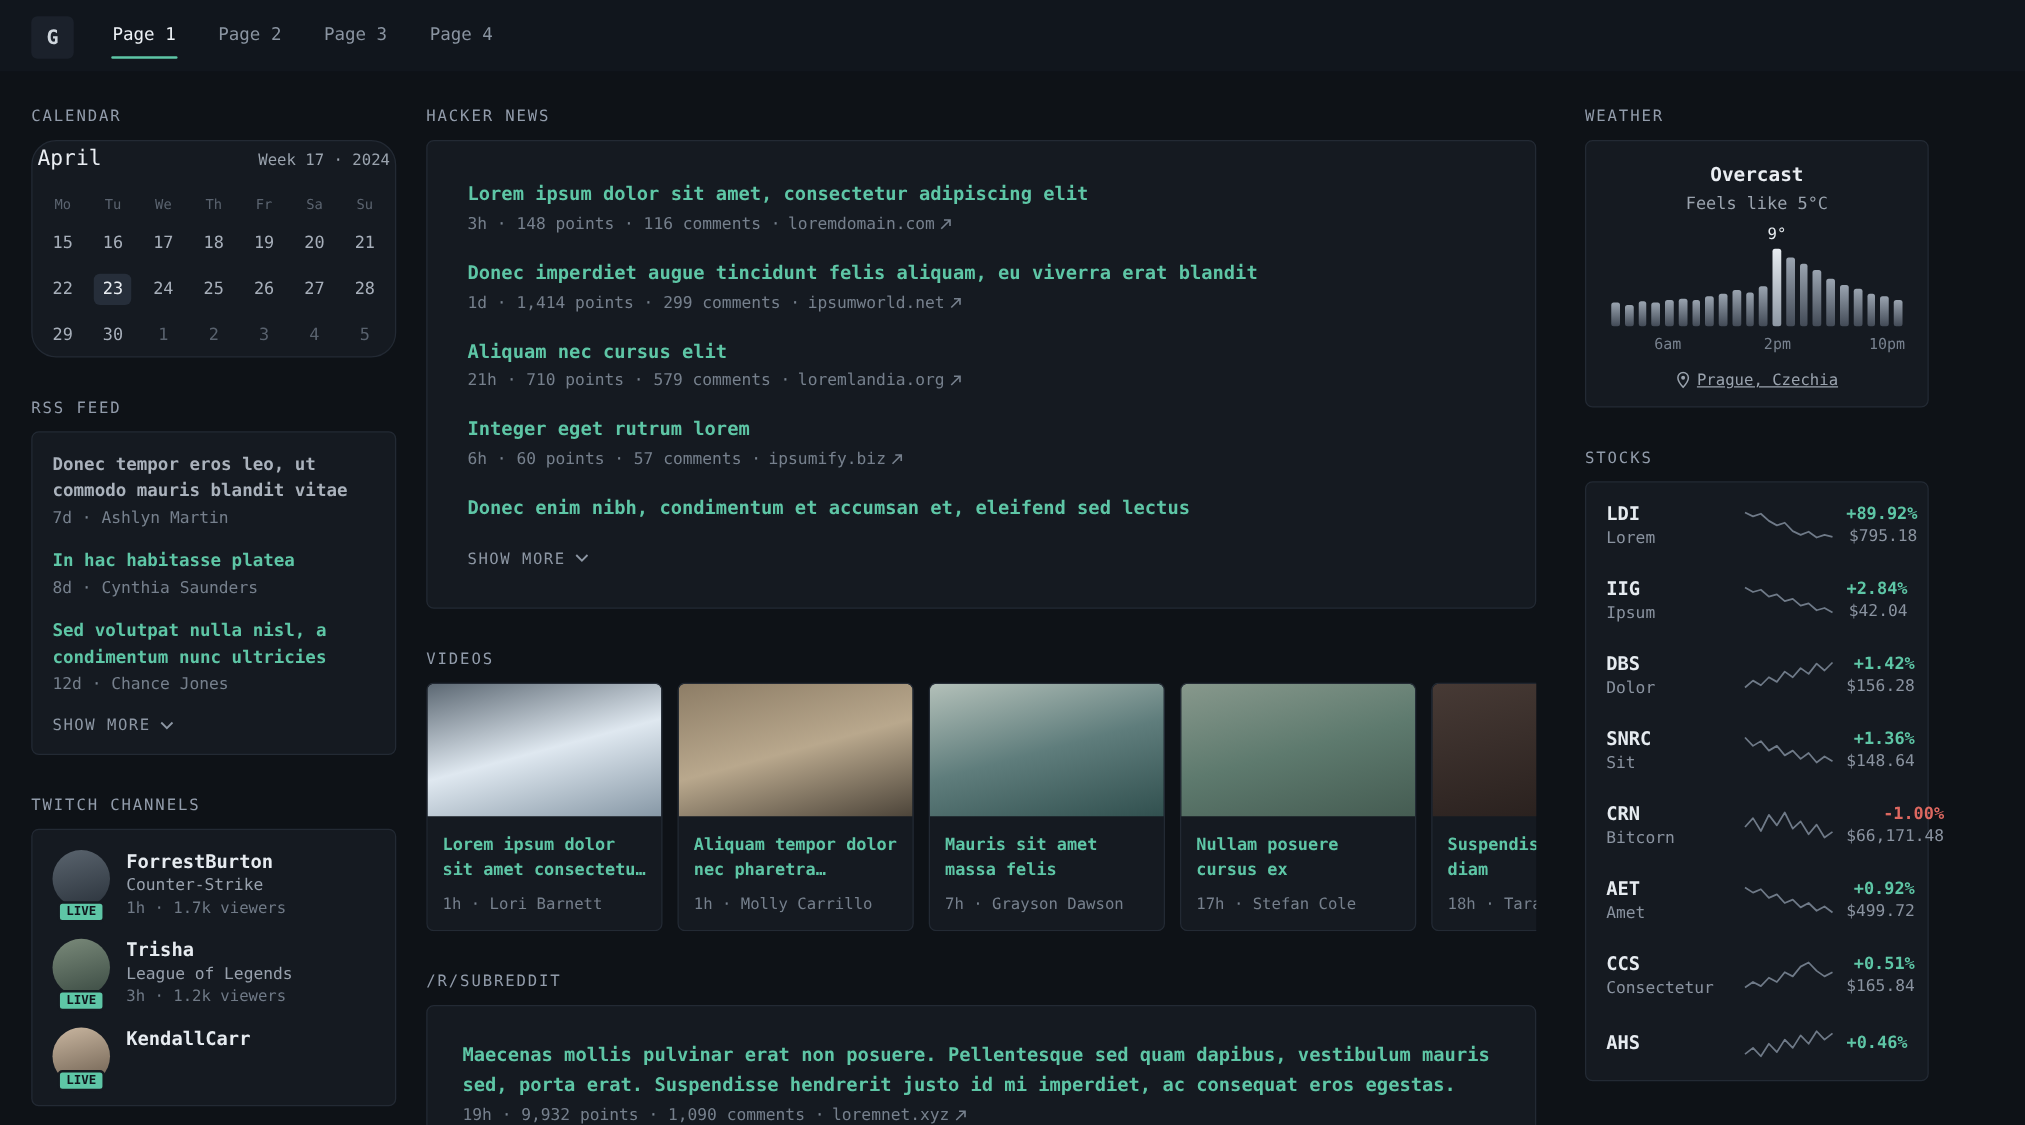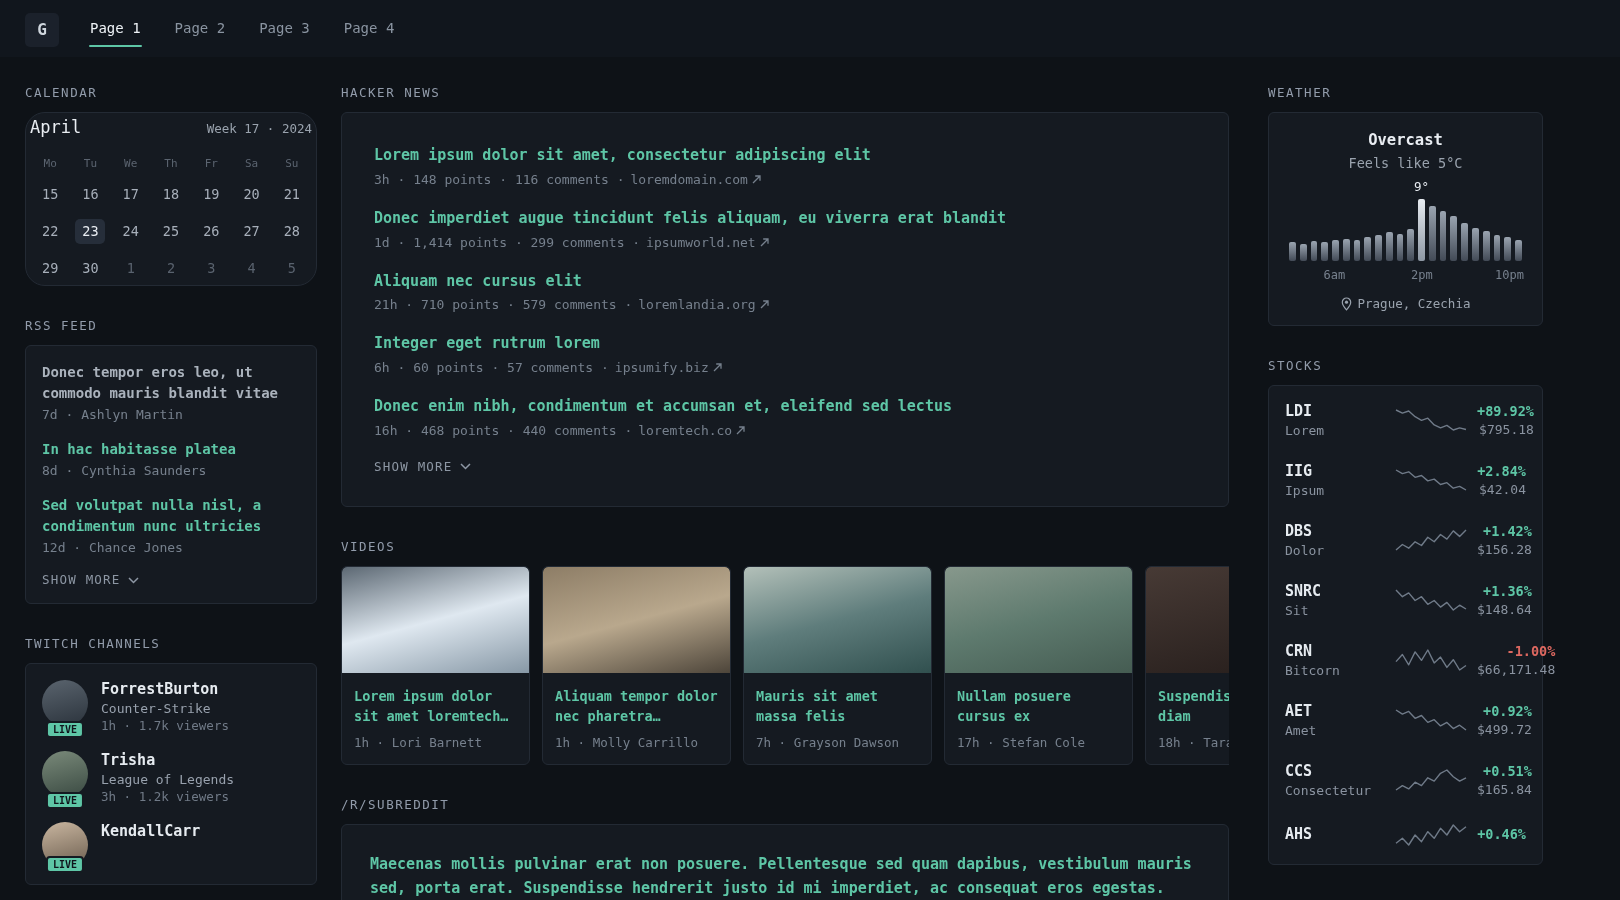--- a/index.html
+++ b/index.html
@@ -104,21 +104,21 @@
   .wx-feels { margin-top:6px; font-size:13.5px; color:#9aa3ae; }
   .wx-chart { display:flex; align-items:flex-end; gap:4px; height:62px; margin-top:28px; padding:0 4px; }
   .wbar { flex:1; min-height:4px; border-radius:2px; position:relative;
           background:linear-gradient(180deg,#9aa4b0,#424a56); }
   .wbar.now { background:linear-gradient(180deg,#e7ecf1,#8d97a3); }
   .wbar-label { position:absolute; bottom:calc(100% + 5px); left:50%; transform:translateX(-50%);
                 font-size:12.5px; color:#e7ecf1; white-space:nowrap; }
   .wx-times { position:relative; height:15px; margin-top:7px; }
   .wx-times span { position:absolute; top:0; transform:translateX(-50%); font-size:12px; color:#77818e; }
   .wx-loc { margin-top:13px; display:flex; align-items:center; justify-content:center; gap:6px;
-            font-size:12.5px; color:#9aa3ae; }
+            font-size:12.5px; color:#9aa3ae;text-decoration:underline; }
 
   
   .stocks-card { padding:4px 0; }
   .stock-row { display:flex; align-items:center; gap:10px; padding:12px 16px; }
   .stock-id { width:100px; flex:none; }
   .stock-sym { font-size:15px; font-weight:bold; color:#e6ebf0; }
   .stock-name { margin-top:3px; font-size:13px; color:#8a93a0; }
   .spark { width:72px; height:26px; flex:none; }
   .stock-vals { flex:1; text-align:right; }
   .stock-change { font-size:13.5px; font-weight:bold; }
@@ -307,48 +307,39 @@
                 <a class="meta-link">
                   <span>ipsumify.biz</span>
                   <svg class="ext" width="9" height="9" viewBox="0 0 9 9">
                     <path d="M1 8L8 1M3.2 1H8v4.8" fill="none" stroke="currentColor" stroke-width="1.3"></path>
                   </svg>
                 </a>
               </div>
             </article>
             <article class="hn-item">
               <a class="item-title">Donec enim nibh, condimentum et accumsan et, eleifend sed lectus</a>
-              <div class="item-meta">
-                <span>16h · 468 points · 440 comments ·</span>
-                <a class="meta-link">
-                  <span>loremtech.co</span>
-                  <svg class="ext" width="9" height="9" viewBox="0 0 9 9">
-                    <path d="M1 8L8 1M3.2 1H8v4.8" fill="none" stroke="currentColor" stroke-width="1.3"></path>
-                  </svg>
-                </a>
-              </div>
             </article>
           </div>
         <button class="show-more">
           <span>SHOW MORE</span>
           <svg class="chev" width="11" height="7" viewBox="0 0 11 7">
               <path d="M1 1l4.5 4.5L10 1" fill="none" stroke="currentColor" stroke-width="1.5"></path>
             </svg>
         </button>
       </div>
     </section>
 
     <section class="widget">
       <h2 class="widget-title">VIDEOS</h2>
       <div class="video-row">
 
       <div class="card video-card">
             <div class="video-thumb" style="background: linear-gradient(165deg, rgb(92, 104, 115), rgb(223, 232, 240), rgb(135, 152, 166));"></div>
             <div class="video-body">
-              <a class="video-title">Lorem ipsum dolor sit amet loremtech…</a>
+              <a class="video-title">Lorem ipsum dolor sit amet consectetu…</a>
               <div class="video-meta">1h · Lori Barnett</div>
             </div>
           </div>
           <div class="card video-card">
             <div class="video-thumb" style="background: linear-gradient(165deg, rgb(141, 125, 102), rgb(185, 168, 141), rgb(77, 69, 58));"></div>
             <div class="video-body">
               <a class="video-title">Aliquam tempor dolor nec pharetra…</a>
               <div class="video-meta">1h · Molly Carrillo</div>
             </div>
           </div>

